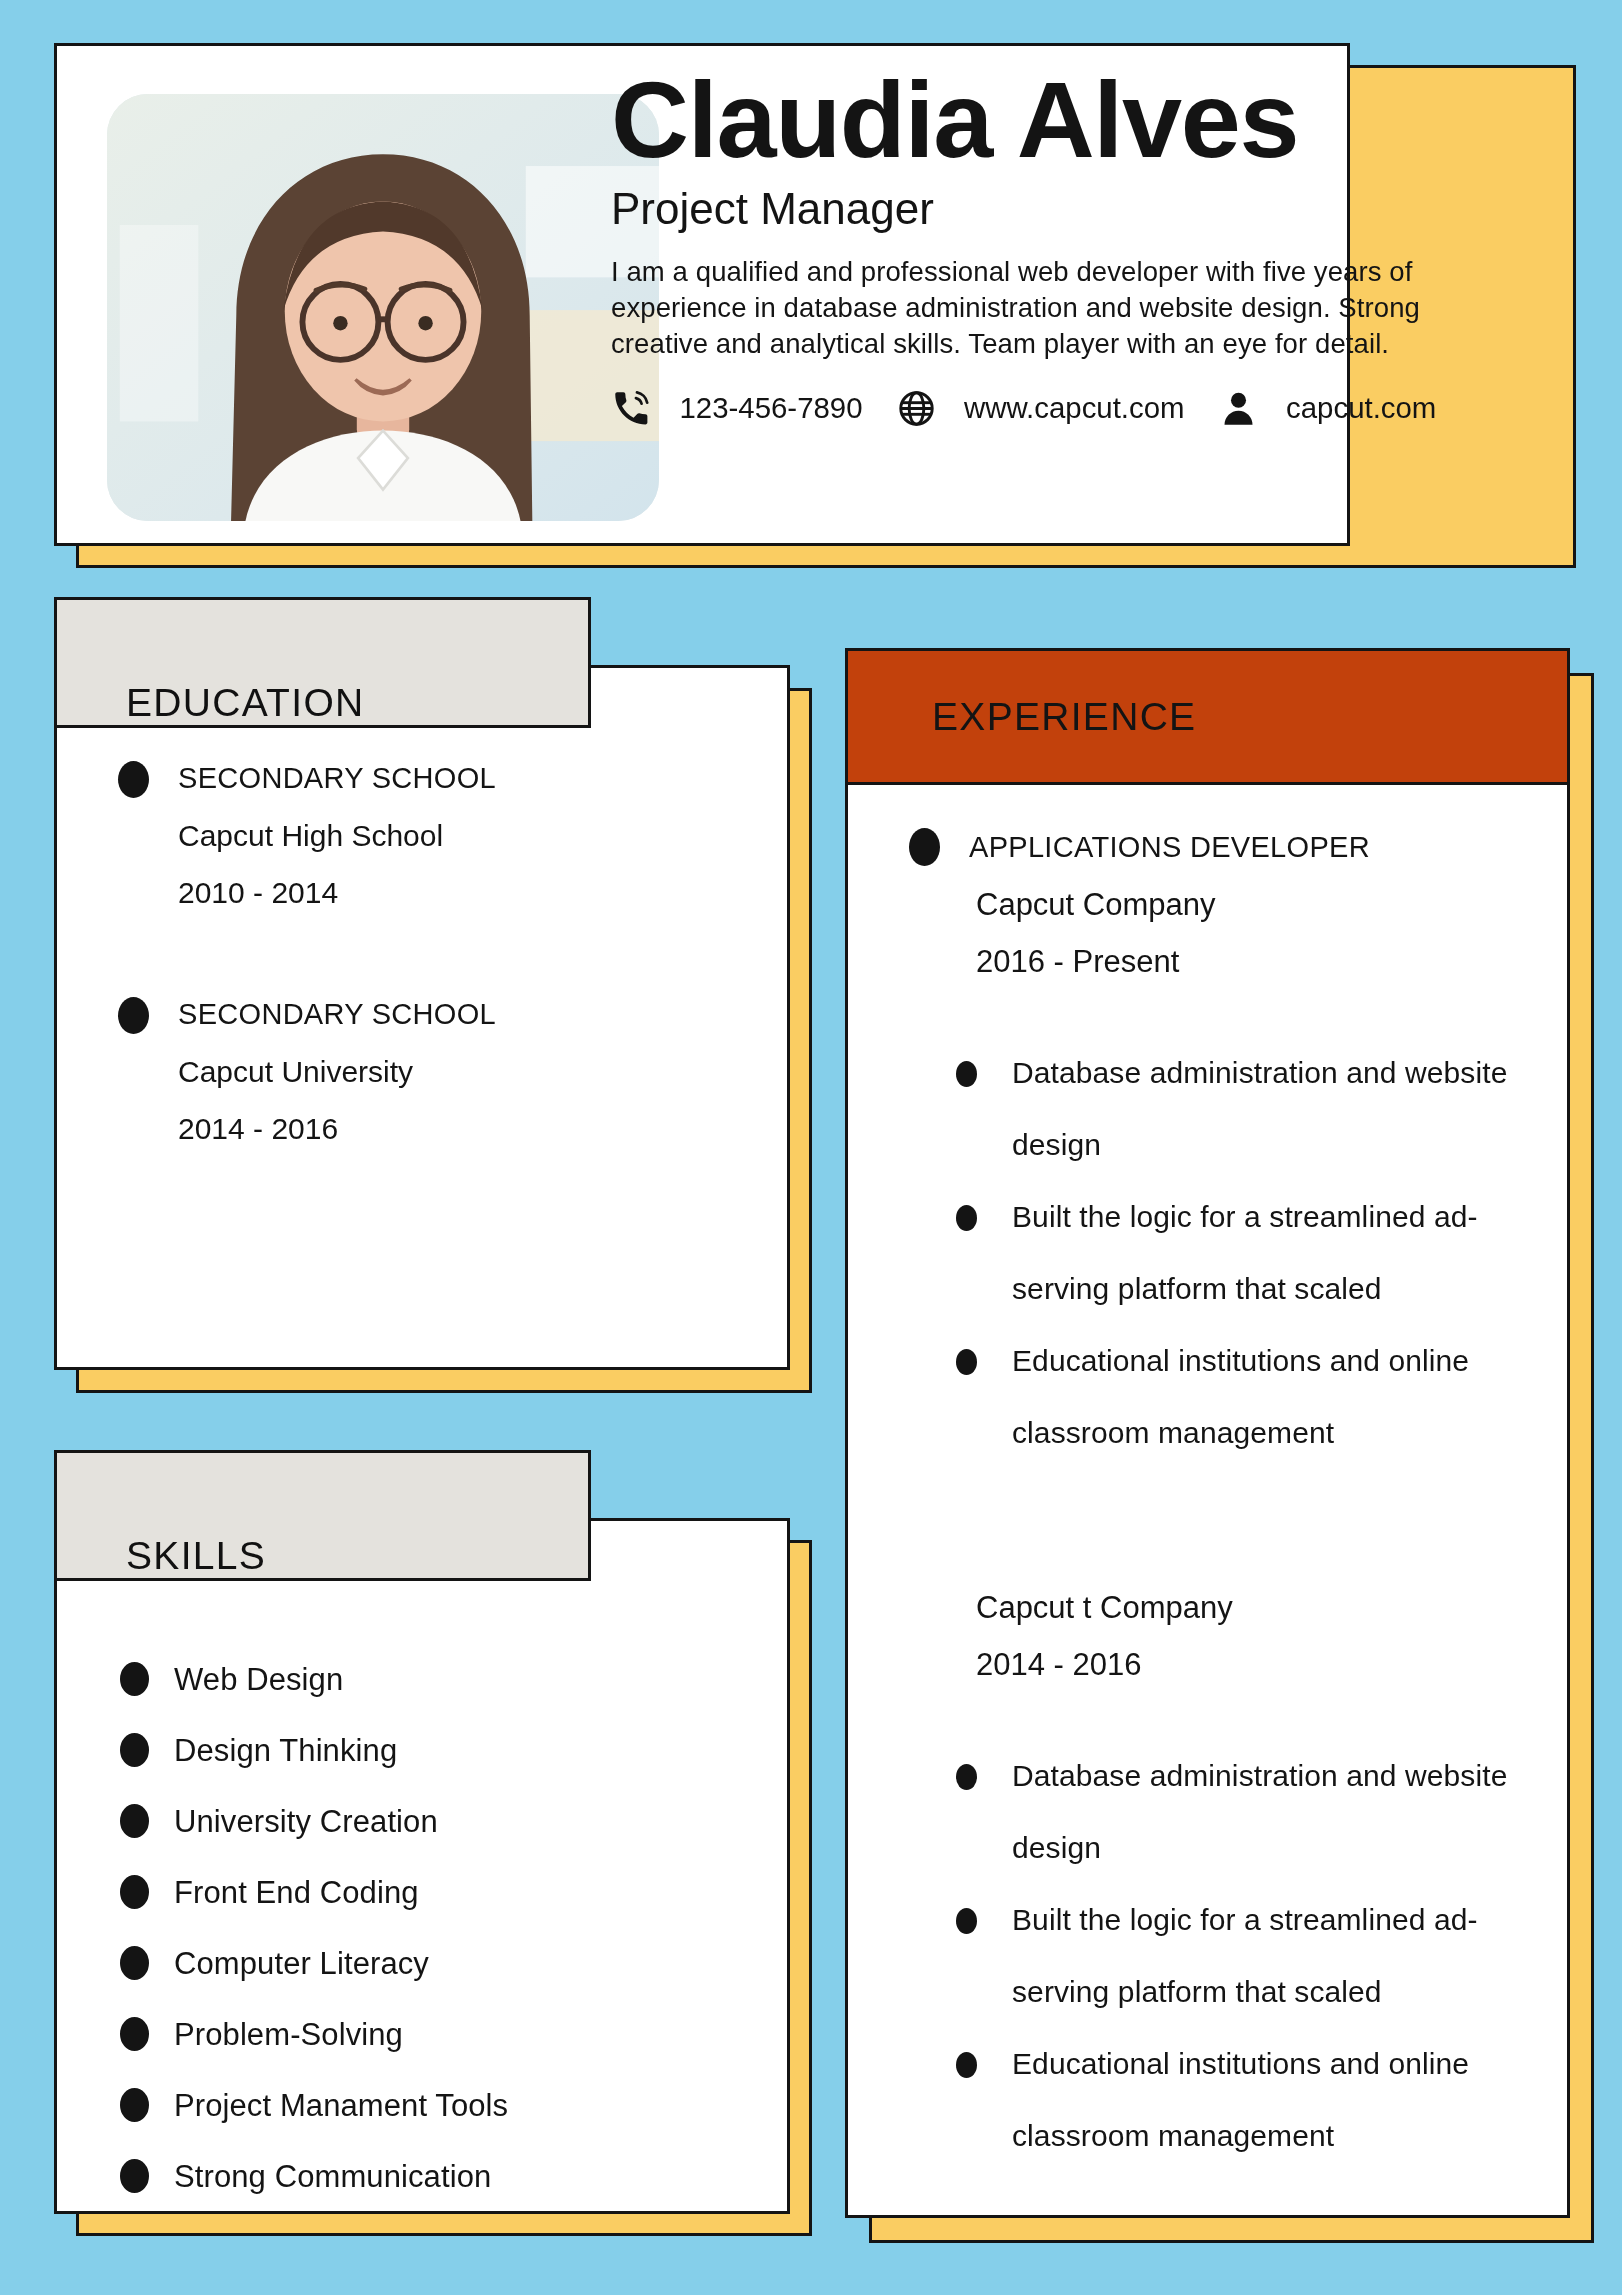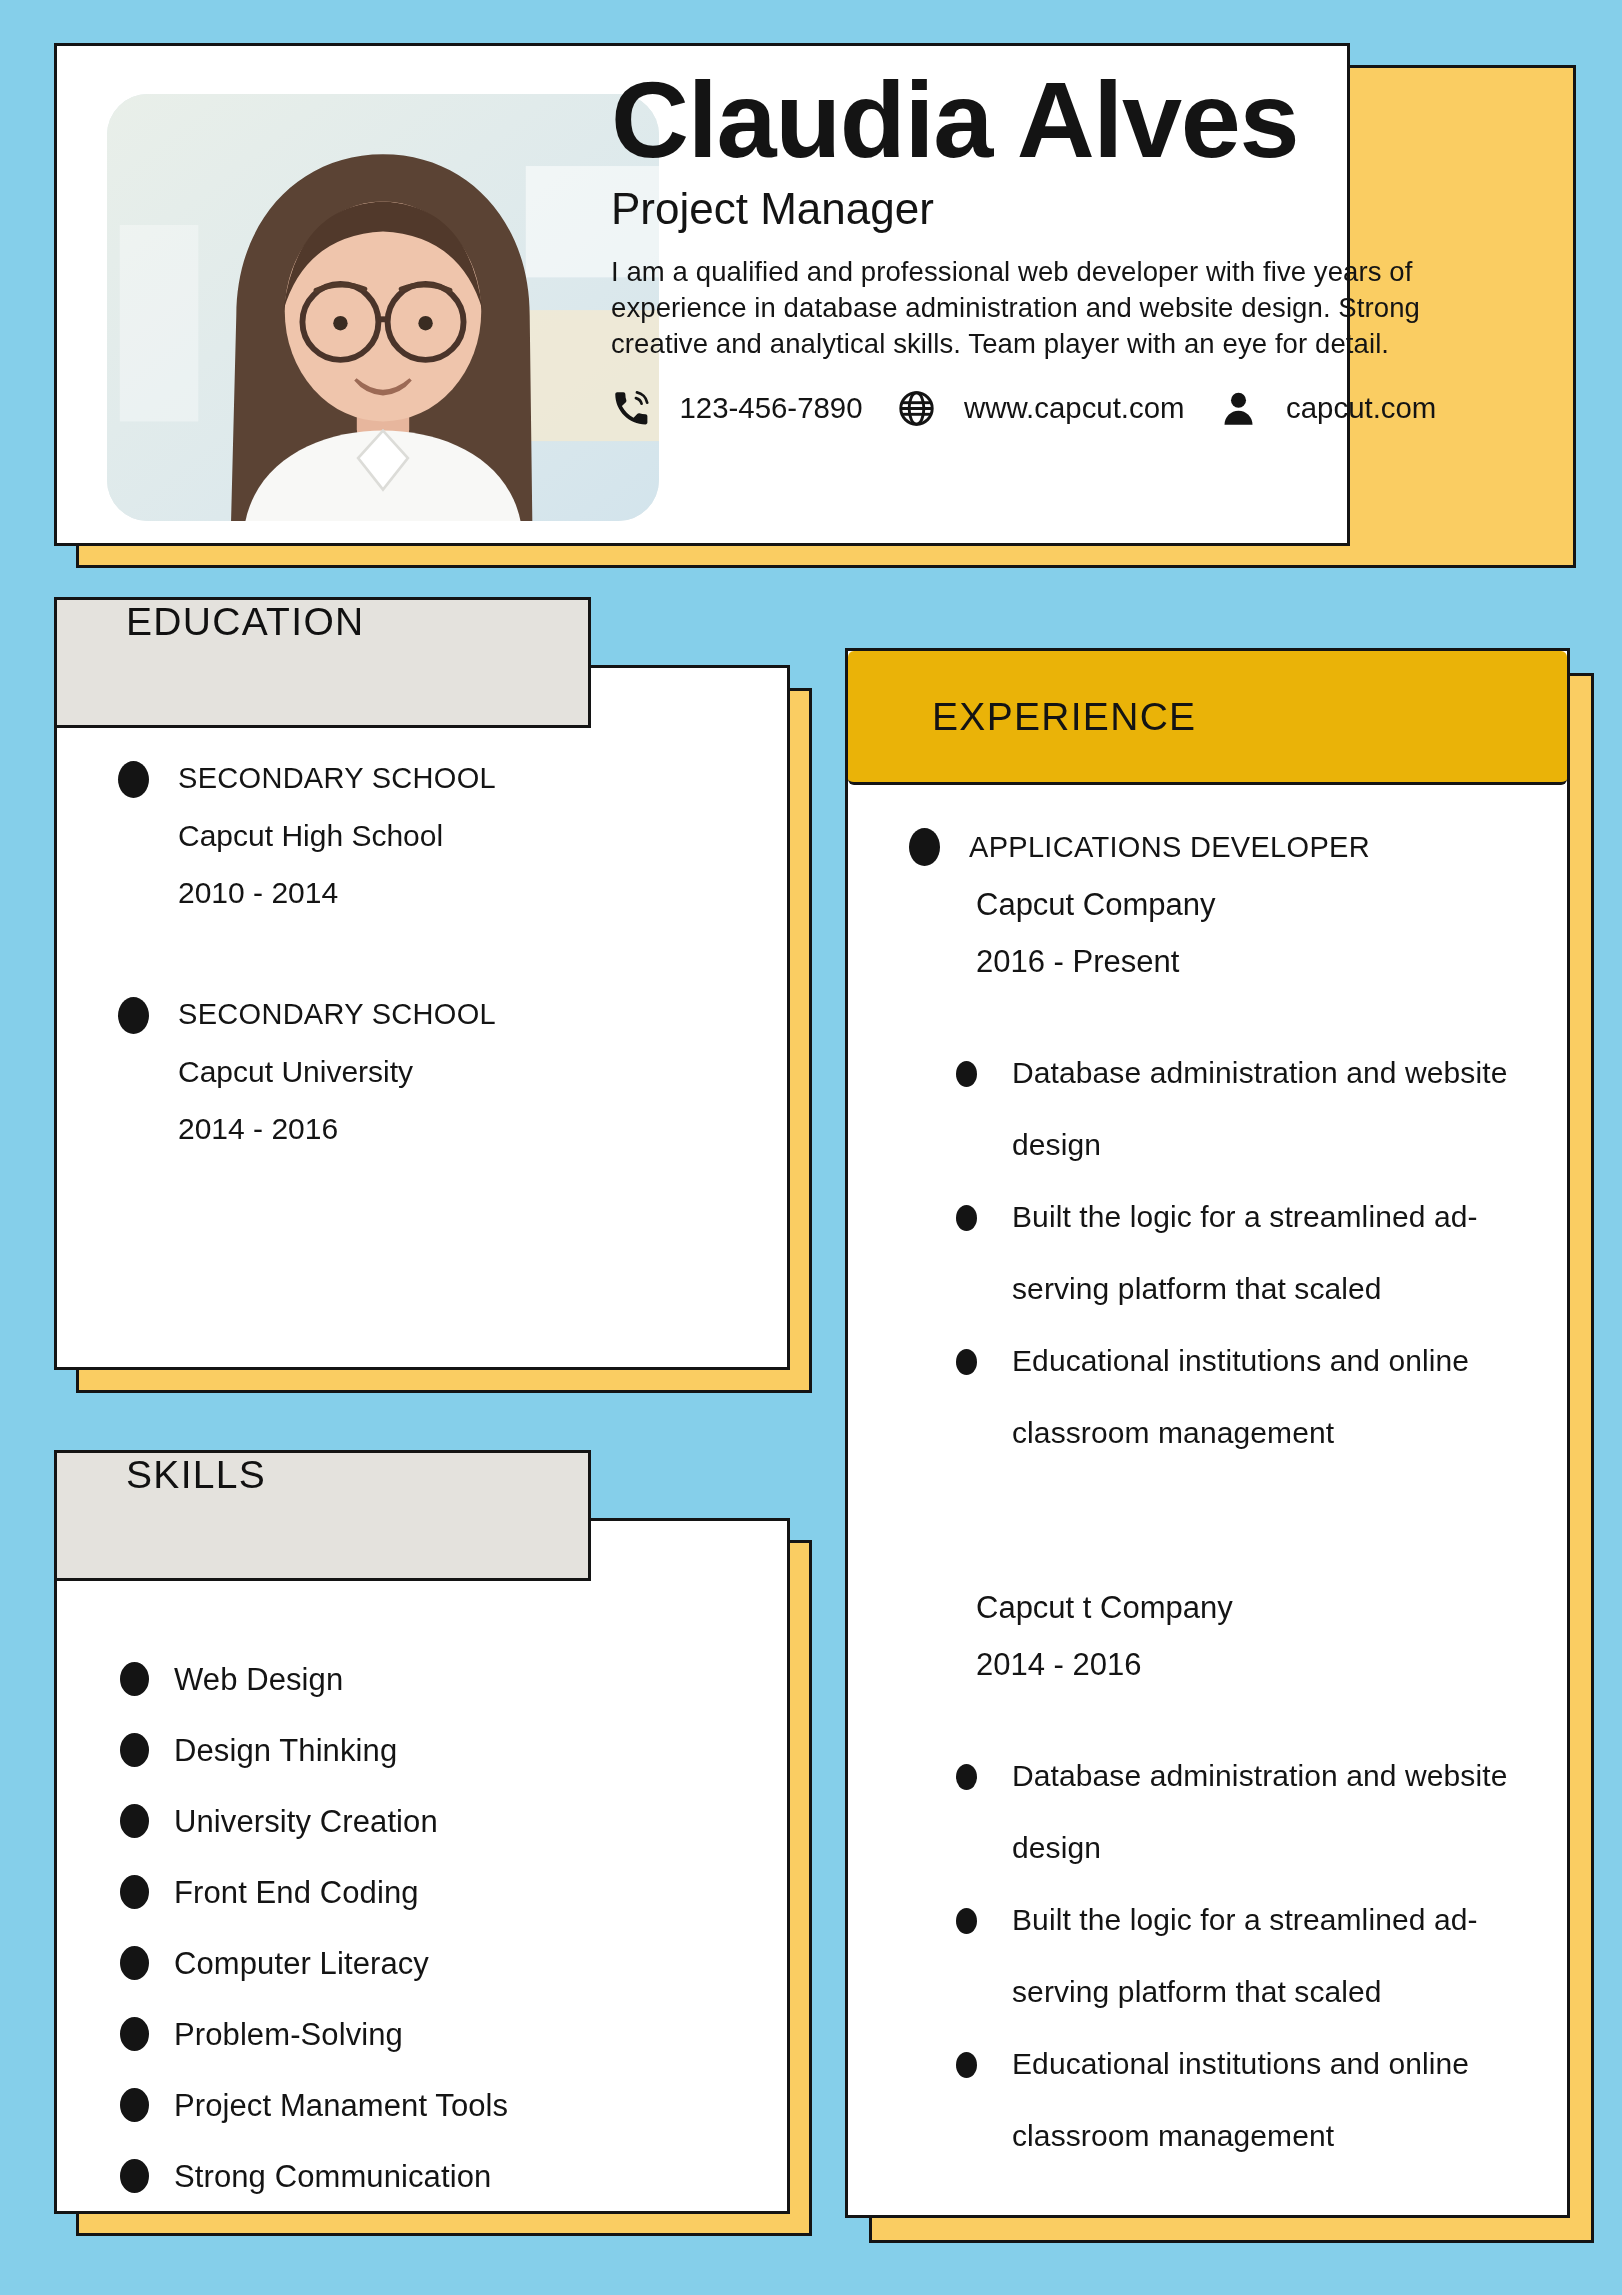--- a/index.html
+++ b/index.html
@@ -6,21 +6,21 @@
   .page{
     position:relative;width:1623px;height:2295px;overflow:hidden;
     background:#85CFEA;
     font-family:"Liberation Sans",sans-serif;color:#141414;
   }
   
   .shadow{position:absolute;background:#FACD62;border:3.3px solid #141414;box-sizing:border-box;}
   .card{position:absolute;background:#ffffff;border:3.3px solid #141414;box-sizing:border-box;}
   .tab{
     position:absolute;background:#E4E2DD;border:3.3px solid #141414;box-sizing:border-box;
-    display:flex;align-items:flex-start;padding-left:69px;
+    display:flex;align-items:flex-end;padding-left:69px;
     font-size:39px;letter-spacing:1.3px;color:#111;
   }
   
   .photo{
     position:absolute;left:50px;top:48px;width:552px;height:427px;
     border-radius:41px;overflow:hidden;background:#dfe9ea;
   }
   .photo svg{display:block;width:100%;height:100%;}
   .header-right{position:absolute;left:554px;top:14.4px;width:929px;}
   .name{font-size:108px;font-weight:900;letter-spacing:-1.3px;line-height:1.12;margin:0;}
@@ -37,22 +37,22 @@
   .edu-item{margin-bottom:65px;}
   .edu-line{position:relative;padding-left:60px;line-height:57px;font-size:30px;}
   .edu-line.lbl{font-size:29px;letter-spacing:0.3px;}
   .edu-line .dot{left:0;top:10.5px;width:31px;height:37px;}
   
   .skills-content{padding:123px 26px 0 63px;}
   .skill{position:relative;padding-left:54px;line-height:71px;font-size:31px;letter-spacing:0.1px;}
   .skill .dot{left:0;top:18.3px;width:29px;height:34px;}
   
   .exp-head{
-    height:131px;background:#eab308;border-bottom:3.3px solid #141414;
-    display:flex;align-items:center;padding-left:84px;font-size:39px;letter-spacing:1.3px;border-radius:6px;
+    height:131px;background:#c2410c;border-bottom:3.3px solid #141414;
+    display:flex;align-items:center;padding-left:84px;font-size:39px;letter-spacing:1.3px;
   }
   .exp-content{padding:34px 46px 0 61px;}
   .job{margin-top:0;}
   .job + .job{margin-top:110px;}
   .job-line{position:relative;padding-left:60px;line-height:57px;font-size:31px;}
   .job-line.title{font-size:29px;letter-spacing:0.3px;}
   .job-line.title .dot{left:0;top:9.2px;width:31px;height:38px;}
   .job-line.co{padding-left:67px;}
   .job-bullets{margin-top:47px;padding-left:47px;}
   .jbullet{position:relative;padding-left:56px;font-size:30px;line-height:72px;width:517px;letter-spacing:0.1px;}

